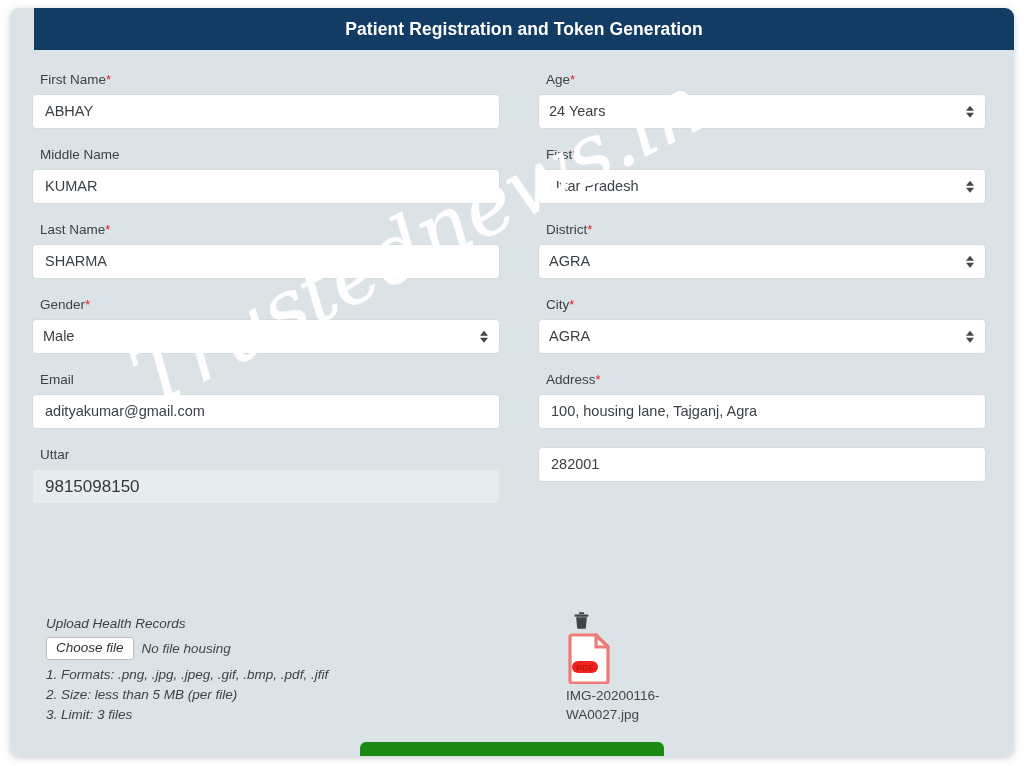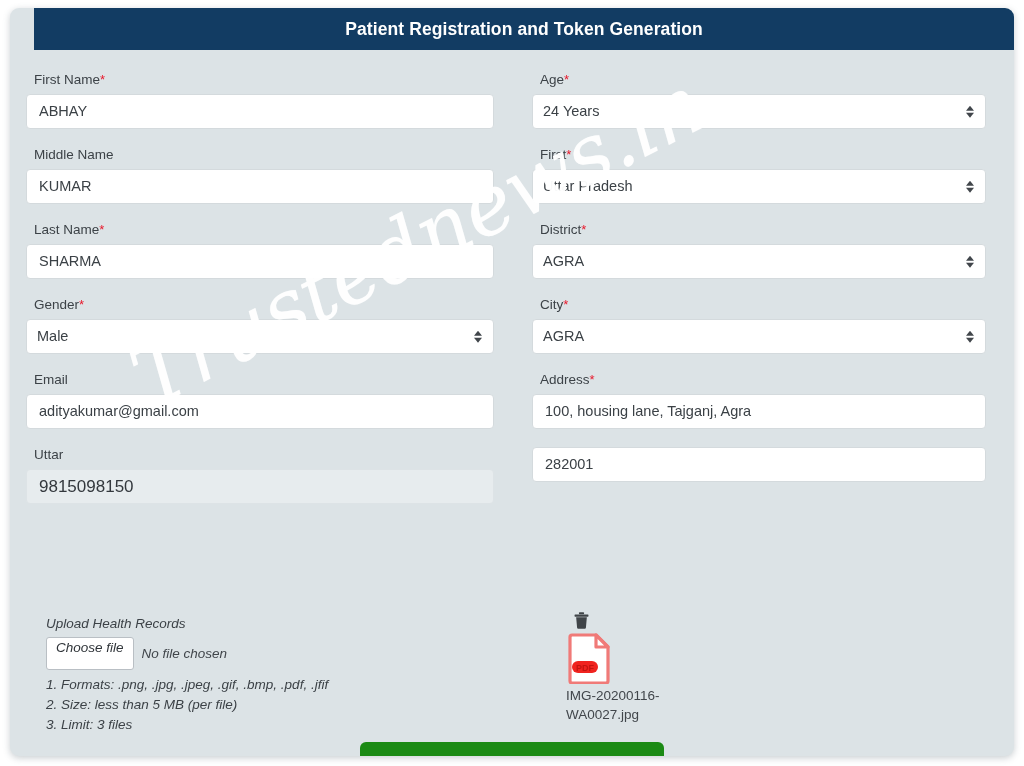--- a/index.html
+++ b/index.html
@@ -63,21 +63,21 @@
     white-space: nowrap;
     pointer-events: none;
     text-shadow: 0 0 1px rgba(255,255,255,0.5);
     z-index: 5;
     letter-spacing: -1px;
   }
 
   
   .form-grid {
     position: absolute;
-    left: 0; top: 0; right: 0;
+    left: 6px; top: 0; right: 0;
     padding: 22px 28px 0 16px;
     display: grid;
     grid-template-columns: 468px 1fr;
     column-gap: 38px;
     row-gap: 0;
     z-index: 2;
   }
   .field { margin-bottom: 18px; }
   .field label {
     display: block;
@@ -147,21 +147,21 @@
     align-items: center;
     gap: 8px;
     margin-bottom: 5px;
   }
   .choose-file {
     background: #ffffff;
     border: 1px solid #b9bfc4;
     border-radius: 3px;
     font-size: 13.5px;
     color: #2e3338;
-    padding: 2px 9px 13px 9px;
+    padding: 2px 9px 3px 9px;
     font-family: "Liberation Sans", sans-serif;
     line-height: 16px;
   }
   .file-status {
     font-size: 13.5px;
     color: #41464b;
   }
   .hint {
     font-size: 13.5px;
     color: #3c4247;
@@ -295,21 +295,21 @@
             <div class="field">
               <div class="control"><span>282001</span></div>
             </div>
           </div>
       </div>
 
       <div class="upload-block">
         <div class="upload-title">Upload Health Records</div>
         <div class="file-row">
           <span class="choose-file">Choose file</span>
-          <span class="file-status">No file chosen</span>
+          <span class="file-status">No file housing</span>
         </div>
         <div class="hint">1. Formats: .png, .jpg, .jpeg, .gif, .bmp, .pdf, .jfif</div>
         <div class="hint">2. Size: less than 5 MB (per file)</div>
         <div class="hint">3. Limit: 3 files</div>
       </div>
 
       <div class="attached">
         <svg class="trash-icon" viewBox="0 0 16 18">
           <rect x="5.3" y="0.2" width="5.4" height="2.1" rx="0.5" fill="#3f4448"></rect>
           <rect x="0.6" y="2.6" width="14.8" height="2.3" rx="0.6" fill="#3f4448"></rect>

